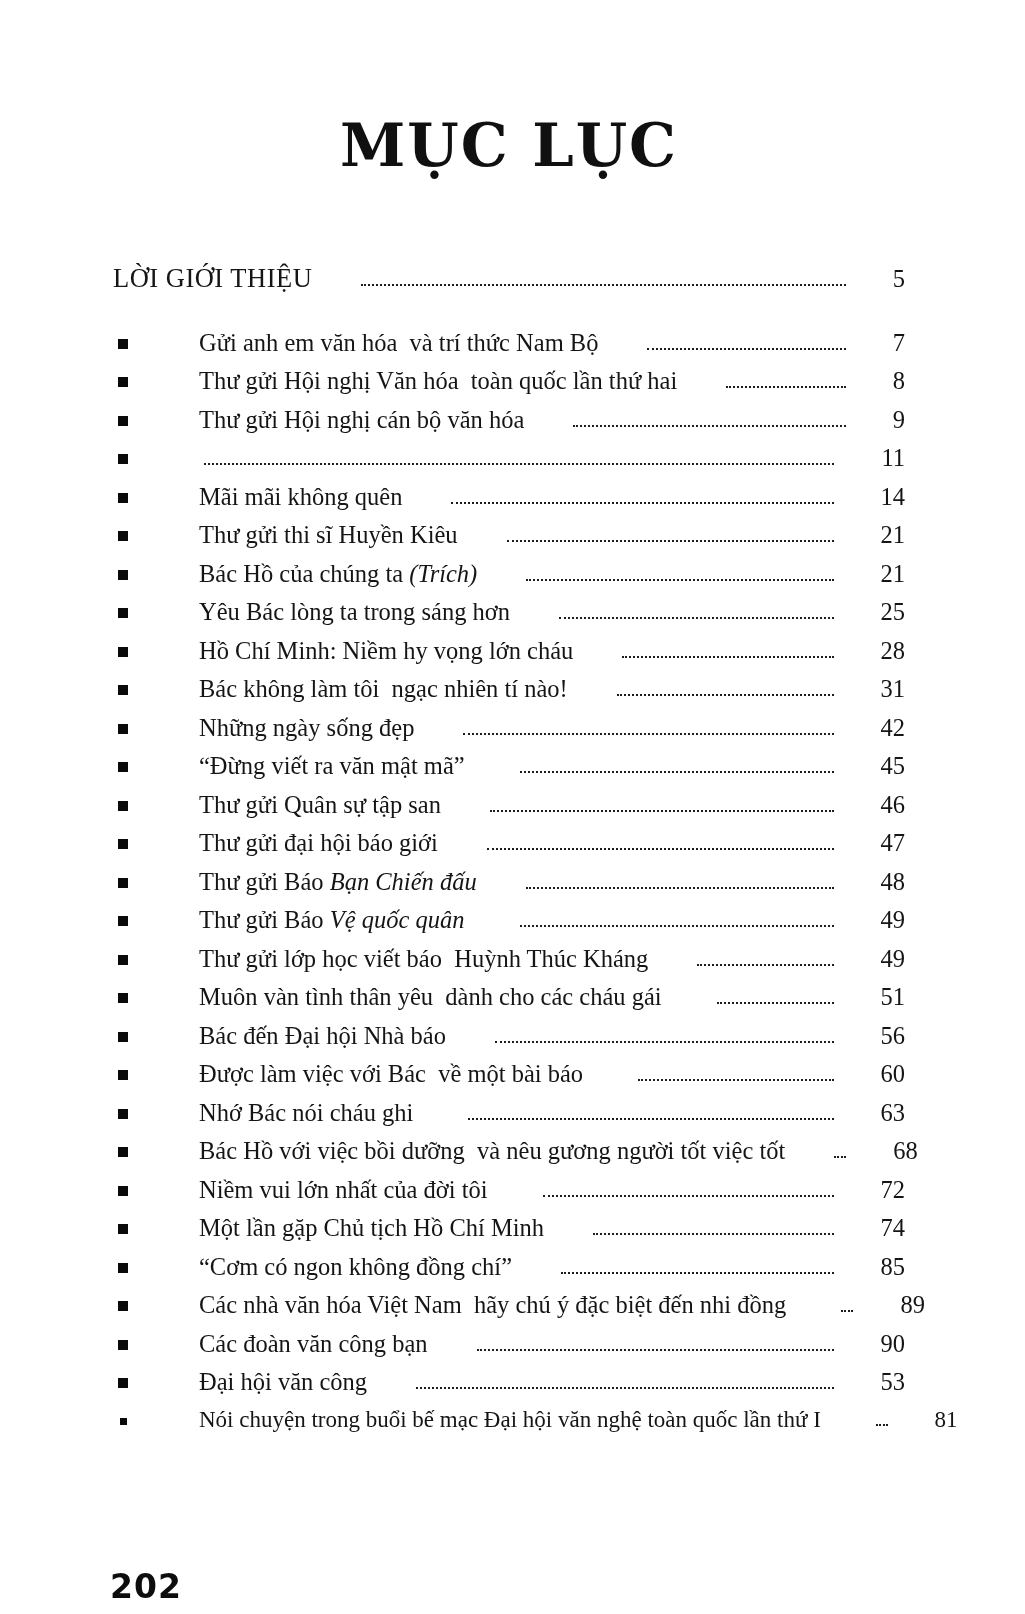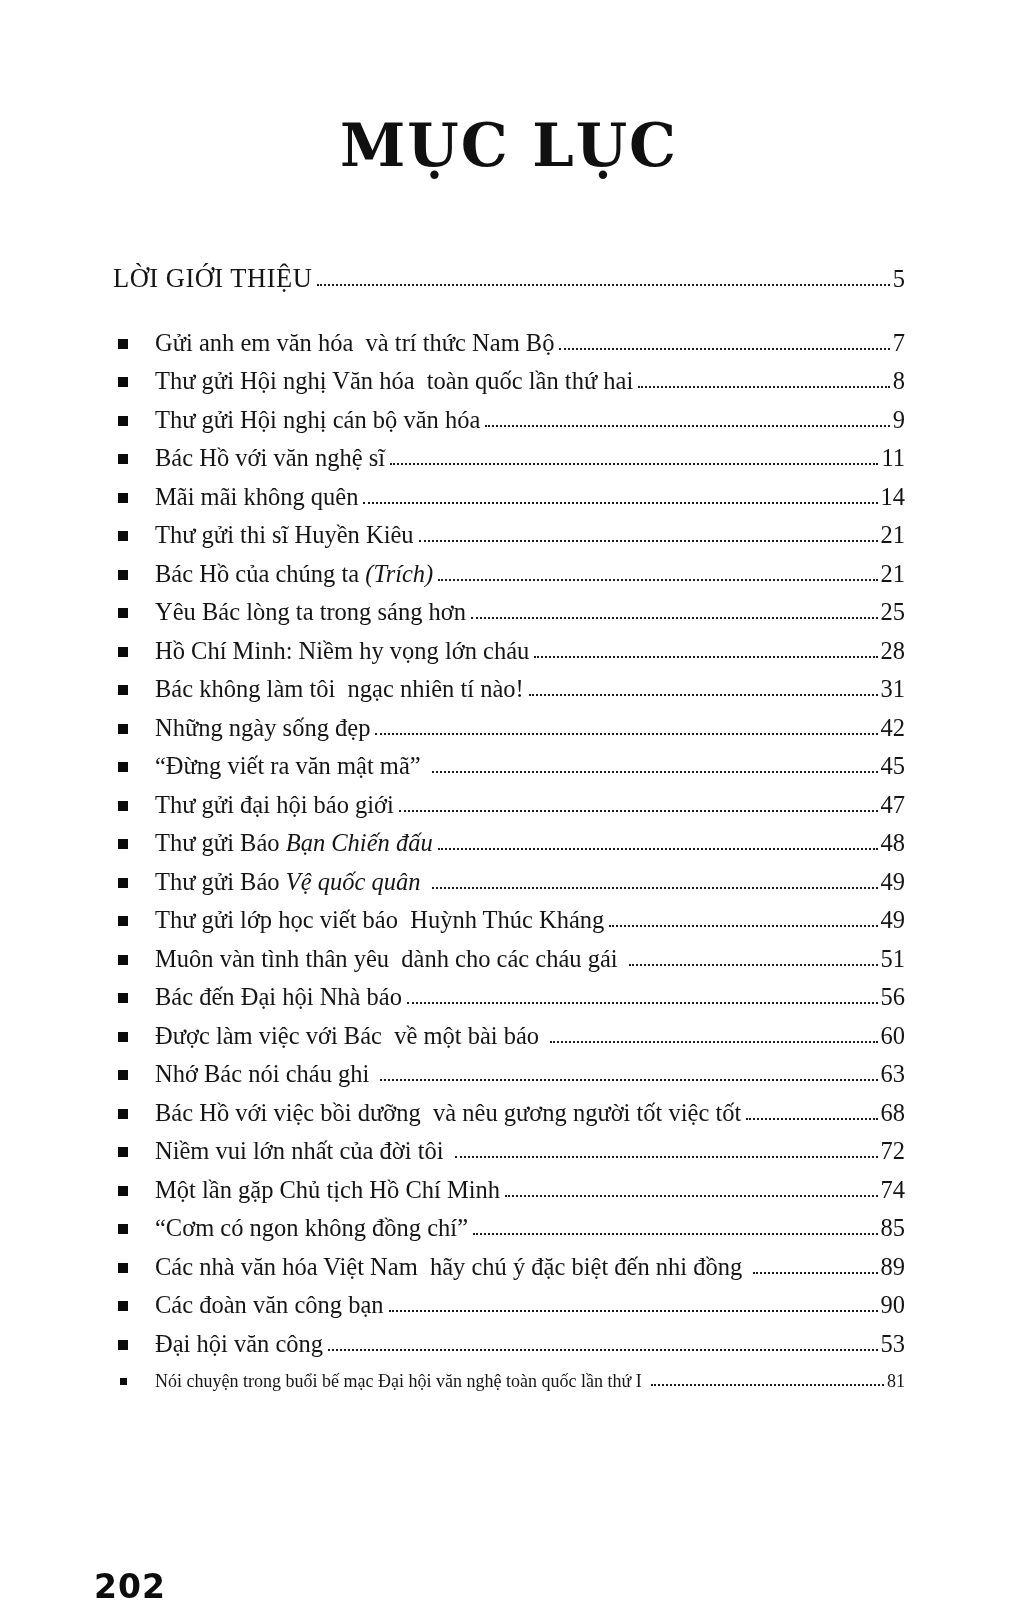--- a/index.html
+++ b/index.html
@@ -24,20 +24,21 @@
     color: #101010;
   }
 
   .row {
     display: flex;
     align-items: baseline;
     height: 38.5px;
     line-height: 38.5px;
     font-size: 24.5px;
     white-space: pre;
+    gap: 44px;
   }
 
   .intro-row {
     margin-top: 80px;
     height: 36px;
     line-height: 36px;
   }
   .intro-label {
     font-size: 26.5px;
     letter-spacing: 0.5px;
@@ -61,26 +62,26 @@
   .dots {
     flex: 1 1 auto;
     min-width: 12px;
     margin: 0 3px 0 5px;
     border-bottom: 2.6px dotted #1c1c1c;
     transform: translateY(-1px);
   }
 
   .pg { flex: 0 0 auto; }
 
-  .row.small { font-size: 18px; height: 36px; line-height: 36px; }
+  .row.small { font-size: 23px; height: 36px; line-height: 36px; }
   .row.small .bullet { width: 7px; height: 7px; margin-left: 7px; margin-right: 28px; }
 
   .footer-pagenum {
     position: absolute;
-    left: 94px;
+    left: 110px;
     top: 1455px;
     font-family: "DejaVu Sans", sans-serif;
     font-weight: 700;
     font-size: 33px;
     letter-spacing: 1px;
     color: #0d0d0d;
   }
 </style>
 </head>
 <body>
@@ -112,21 +113,20 @@
 
   <div class="row">
     <span class="bullet"></span>
     <span class="txt"><span class="pre">Thư gửi Hội nghị cán bộ văn hóa</span></span>
     <span class="dots"></span>
     <span class="pg">9</span>
   </div>
 
   <div class="row">
     <span class="bullet"></span>
-    <span class="txt"><span class="pre">Bác Hồ với văn nghệ sĩ</span></span>
     <span class="dots"></span>
     <span class="pg">11</span>
   </div>
 
   <div class="row">
     <span class="bullet"></span>
     <span class="txt"><span class="pre">Mãi mãi không quên</span></span>
     <span class="dots"></span>
     <span class="pg">14</span>
   </div>
@@ -173,20 +173,26 @@
     <span class="pg">42</span>
   </div>
 
   <div class="row">
     <span class="bullet"></span>
     <span class="txt"><span class="pre">“Đừng viết ra văn mật mã” </span></span>
     <span class="dots"></span>
     <span class="pg">45</span>
   </div>
 
+  <div class="row">
+    <span class="bullet"></span>
+    <span class="txt"><span class="pre">Thư gửi Quân sự tập san</span></span>
+    <span class="dots"></span>
+    <span class="pg">46</span>
+  </div>
 
   <div class="row">
     <span class="bullet"></span>
     <span class="txt"><span class="pre">Thư gửi đại hội báo giới</span></span>
     <span class="dots"></span>
     <span class="pg">47</span>
   </div>
 
   <div class="row">
     <span class="bullet"></span>

